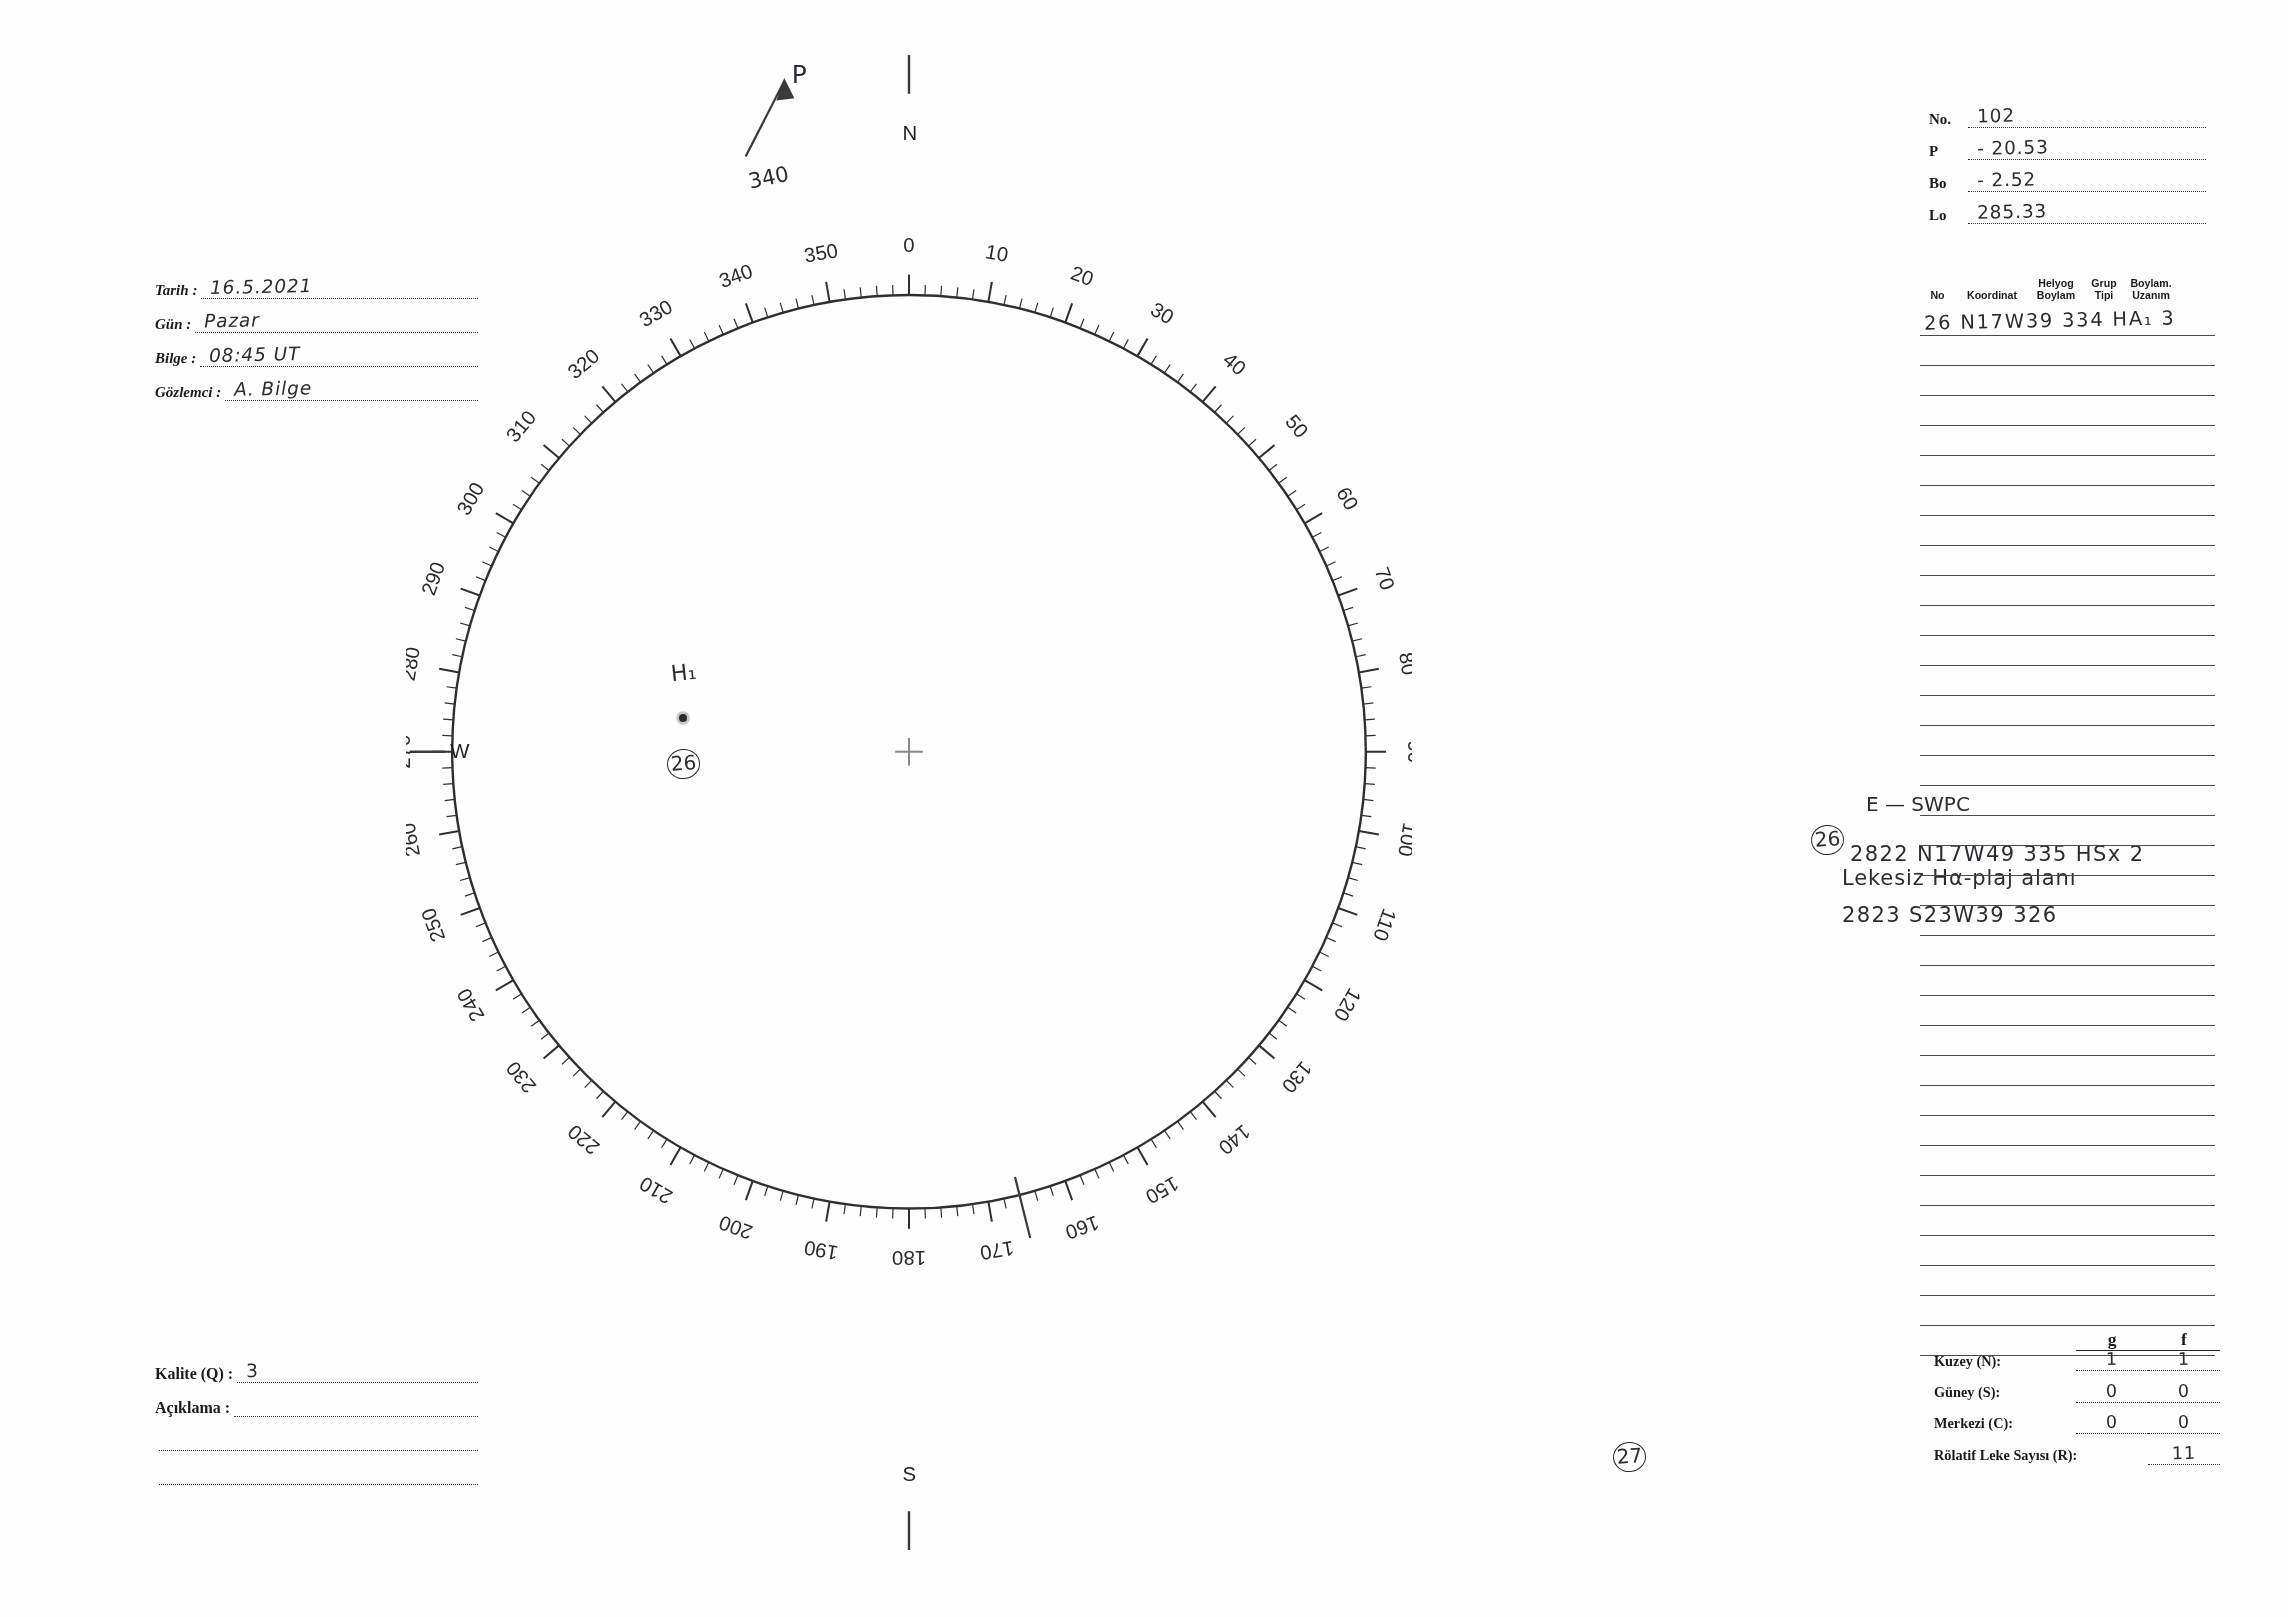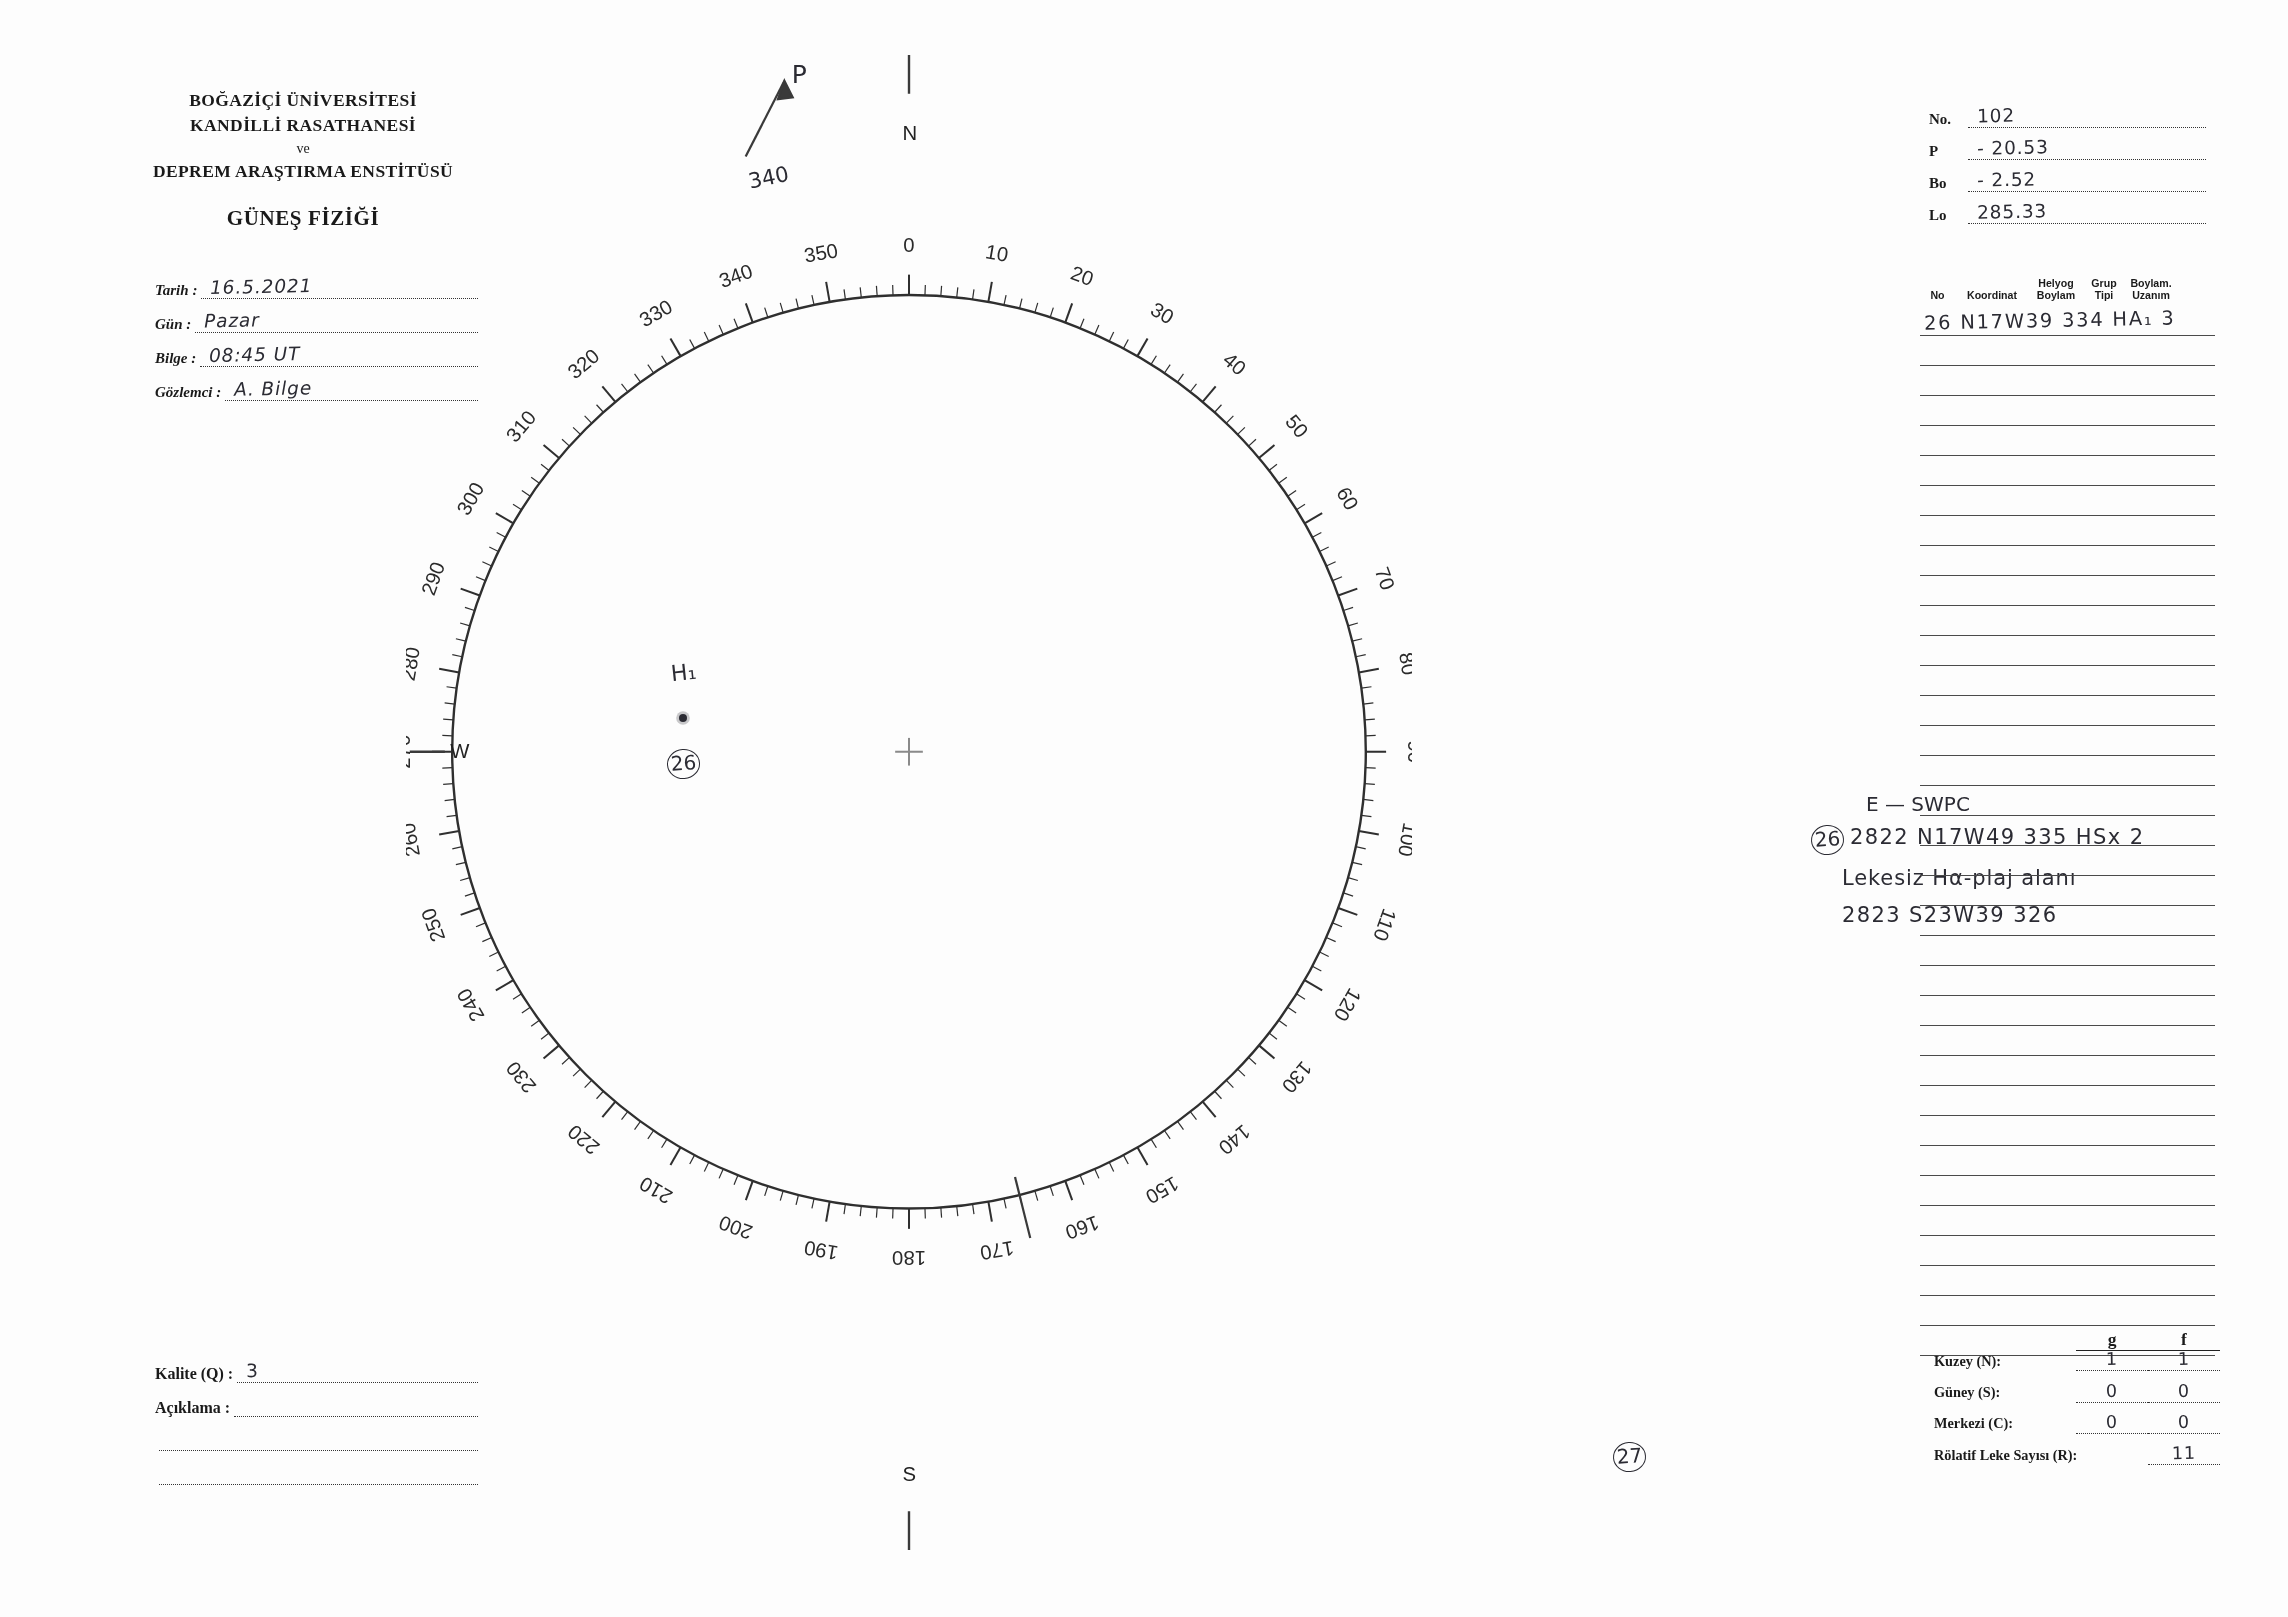--- a/index.html
+++ b/index.html
@@ -229,27 +229,20 @@
     border-radius: 50%;
     background: #2b2b33;
     box-shadow: 0 0 0 2.8px rgba(43,43,51,0.25);
   }
 </style>
 </head>
 <body>
 
 <div class="sheet">
 
-  <div class="header-block">
-    <div class="line1">BOĞAZİÇİ ÜNİVERSİTESİ</div>
-    <div class="line2">KANDİLLİ RASATHANESİ</div>
-    <div class="line3">ve</div>
-    <div class="line4">DEPREM ARAŞTIRMA ENSTİTÜSÜ</div>
-    <div class="dept">GÜNEŞ FİZİĞİ</div>
-  </div>
 
   <div class="obs-fields">
     <div class="obs-row">
       <span class="obs-label">Tarih :</span>
       <span class="obs-dots">
         <span class="hand">16.5.2021</span>
       </span>
     </div>
     <div class="obs-row">
       <span class="obs-label">Gün :</span>
@@ -545,21 +538,21 @@
       </svg>
   </div>
 
   <div class="note" style="left:671px; top:660px; font-size:22px; transform:rotate(-6deg);">H₁</div>
   <div class="spot-dot" style="left:679px; top:714px;"></div>
   <div class="circle-num" style="left:667px; top:749px;">26</div>
   <div class="circle-num" style="left:1613px; top:1442px;">27</div>
   <div class="circle-num" style="left:1811px; top:825px;">26</div>
 
   <div class="note" style="left:1866px; top:792px; font-size:20px;">E — SWPC</div>
-  <div class="note" style="left:1850px; top:825px; font-size:21px; letter-spacing:1.4px;">2822  N17W49  335  HSx   2</div>
+  <div class="note" style="left:1850px; top:842px; font-size:21px; letter-spacing:1.4px;">2822  N17W49  335  HSx   2</div>
   <div class="note" style="left:1842px; top:866px; font-size:21px; letter-spacing:0.9px;">Lekesiz  Hα-plaj alanı</div>
   <div class="note" style="left:1842px; top:903px; font-size:21px; letter-spacing:1.4px;">2823  S23W39  326</div>
 
   <div class="right-form">
     <div class="obs-row">
       <span class="obs-label">No.</span>
       <span class="obs-dots">
         <span class="hand">102</span>
       </span>
     </div>

